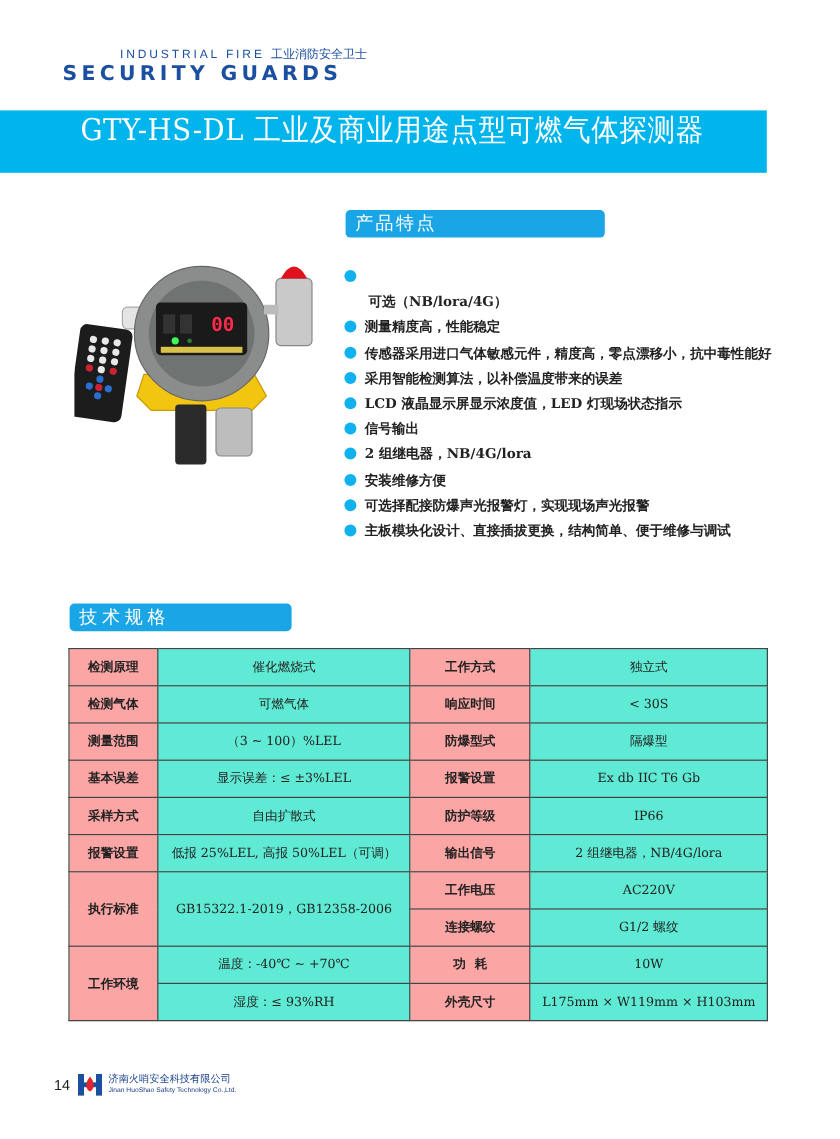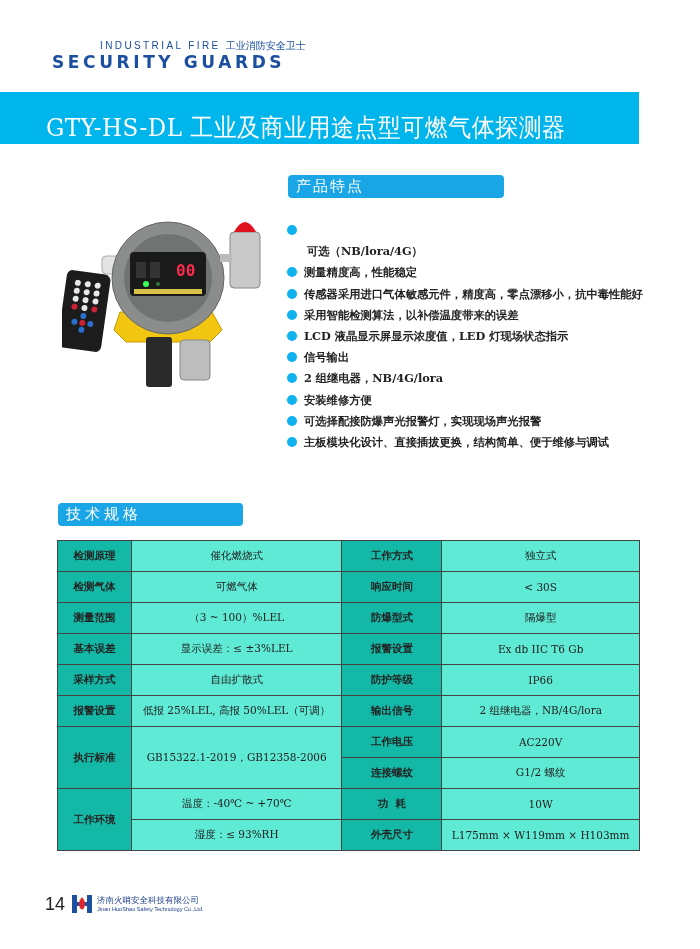--- a/index.html
+++ b/index.html
@@ -4,45 +4,45 @@
 <style>
   * { margin: 0; padding: 0; box-sizing: border-box; }
   html, body { width: 700px; height: 949px; background: #ffffff; overflow: hidden; }
   body { position: relative; font-family: "DejaVu Serif", "Liberation Serif", serif; color: #222; }
 
   .brand { position: absolute; left: 52px; top: 40px; color: #1b4fa0; }
   .brand .line1 { font-family: Liberation Sans, sans-serif; font-size: 10px; letter-spacing: 2.4px; line-height: 12px; white-space: nowrap; margin-left: 48px; }
   .brand .line1 .cn { letter-spacing: 0; font-size: 10px; }
   .brand .line2 { font-family: "DejaVu Sans", sans-serif; font-weight: bold; font-size: 17px; letter-spacing: 3.6px; line-height: 20px; white-space: nowrap; }
 
-  .title-bar { position: absolute; left: 0; top: 92px; width: 639px; height: 52px; background: #00b4ec; color: #ffffff; display: flex; align-items: flex-end; padding-left: 46px; }
+  .title-bar { position: absolute; left: 0; top: 92px; width: 639px; height: 52px; background: #00b4ec; color: #ffffff; display: flex; align-items: flex-start; padding-left: 67px; }
   .title-bar .title { font-family: "DejaVu Serif", "Liberation Serif", serif; font-size: 25px; letter-spacing: 0.5px; white-space: nowrap; transform: scaleX(0.92); transform-origin: left center; }
 
   .section-tab { position: absolute; height: 23px; background: #1aa5e6; border-radius: 4px; color: #fff; font-size: 15px; display: flex; align-items: center; padding-left: 8px; letter-spacing: 2px; }
   .tab-features { left: 288px; top: 175px; width: 216px; }
   .tab-specs { left: 58px; top: 503px; width: 185px; letter-spacing: 4px; text-align: right; }
 
   .product-image { position: absolute; left: 62px; top: 212px; width: 208px; height: 180px; }
 
   .features { position: absolute; left: 287px; top: 220px; list-style: none; font-size: 11.3px; font-weight: bold; color: #222; }
   .features li { position: relative; padding-left: 17px; height: 21.2px; line-height: 21.2px; white-space: nowrap; }
   .features li .dot { position: absolute; left: 0; top: 5px; width: 10px; height: 10px; border-radius: 50%; background: #0fb1ee; }
   .features li.cont { padding-left: 20px; }
 
   table.specs { position: absolute; left: 57px; top: 540px; width: 583px; border-collapse: collapse; font-size: 10.5px; }
   table.specs td { border: 1.4px solid #444; text-align: center; vertical-align: middle; height: 31px; color: #222; }
-  table.specs td.label { background: #14b8a6; font-weight: bold; width: 74px; }
+  table.specs td.label { background: #fca5a5; font-weight: bold; width: 74px; }
   table.specs td.val { background: #5eead4; }
   table.specs col.c1 { width: 74px; }
   table.specs col.c2 { width: 211px; }
   table.specs col.c3 { width: 100px; }
   table.specs col.c4 { width: 198px; }
 
   .footer { position: absolute; left: 45px; top: 893px; display: flex; align-items: center; }
-  .footer .page-num { font-family: "Liberation Sans", sans-serif; font-size: 18px; color: #222; margin-right: 6px; }
+  .footer .page-num { font-family: "Liberation Sans", sans-serif; font-size: 12px; color: #222; margin-right: 6px; }
   .footer .logo { width: 22px; height: 22px; margin-right: 4px; }
   .footer .company .cn { font-family: "DejaVu Sans", sans-serif; font-size: 8.5px; color: #1b3f8a; line-height: 10px; white-space: nowrap; }
   .footer .company .en { font-family: "Liberation Sans", sans-serif; font-size: 5.6px; color: #1b3f8a; line-height: 8px; white-space: nowrap; }
 </style>
 </head>
 <body>
 
 <div class="brand">
   <div class="line1">
     <span>INDUSTRIAL FIRE</span>

